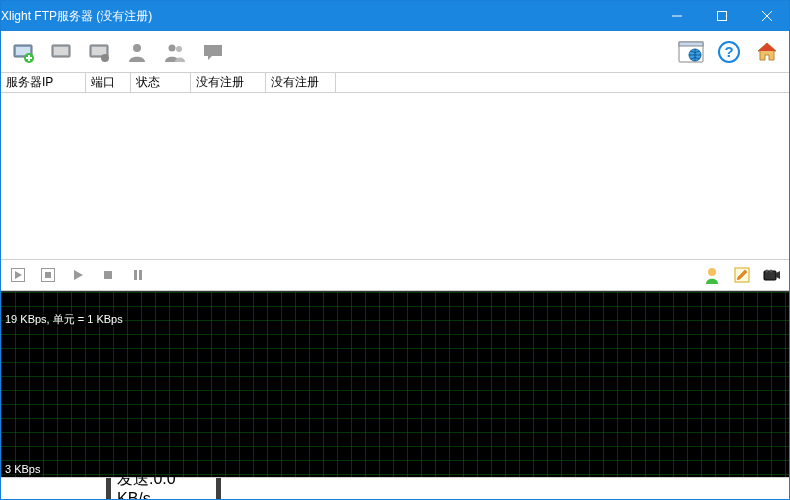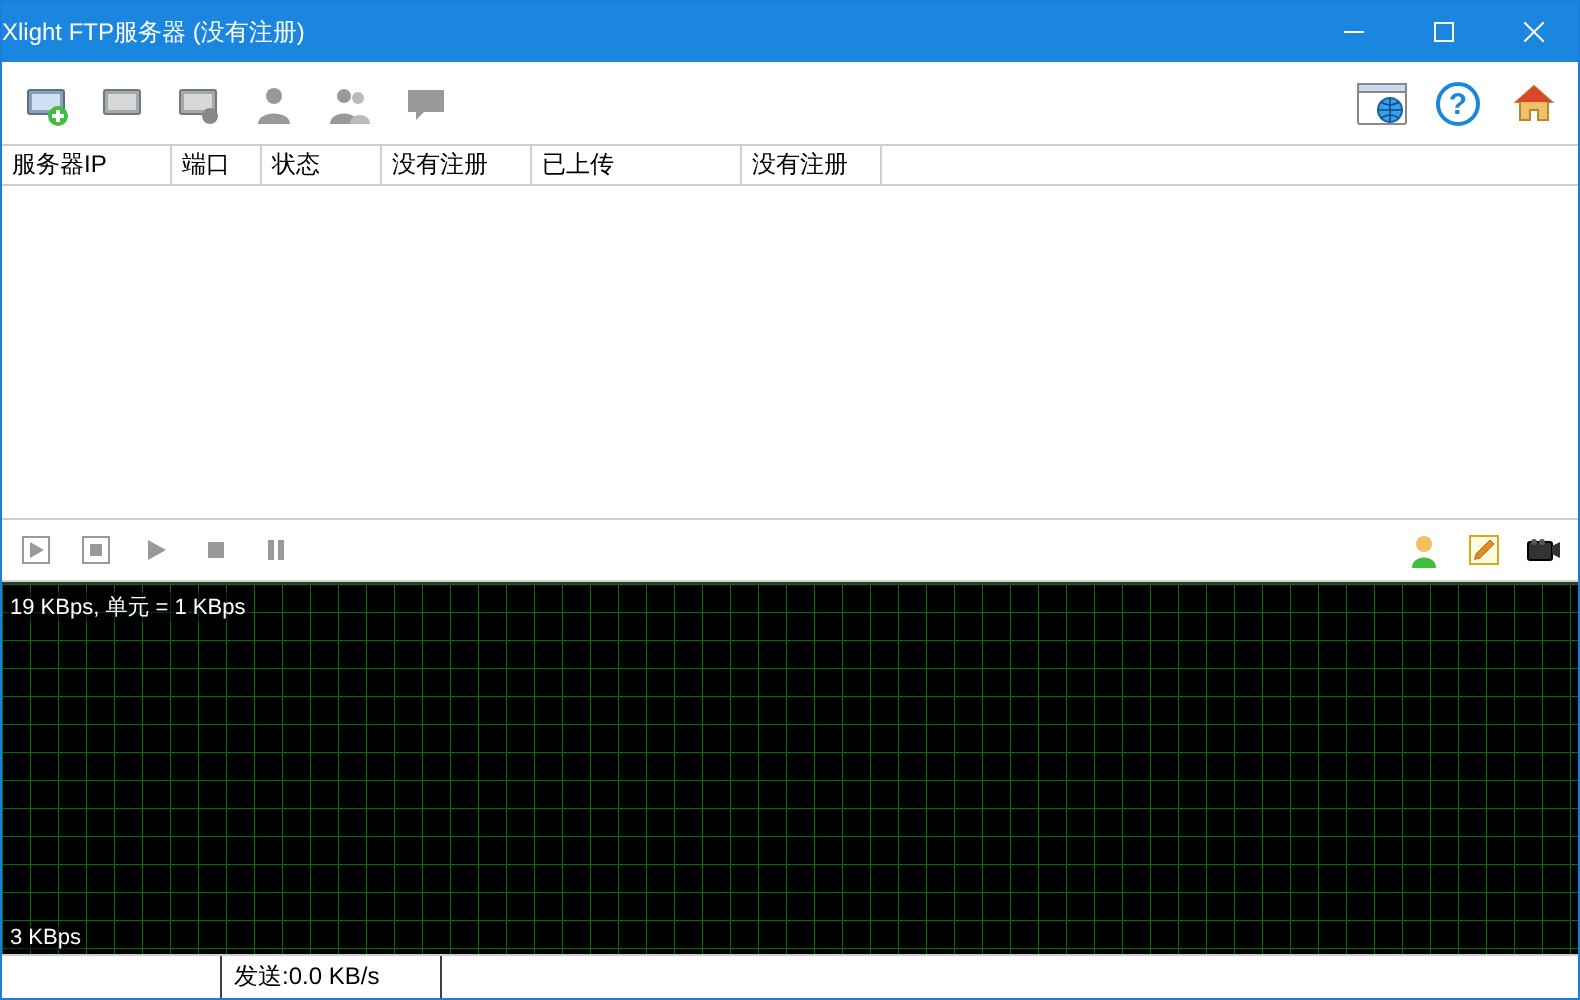--- a/index.html
+++ b/index.html
@@ -18,25 +18,25 @@
   .th { border-right: 1px solid #d0d0d0; padding: 2px 5px; font-size: 12px; color: #000; background: #fff; display: flex; align-items: center; }
   .table-body { flex: 1; background: #fff; overflow: auto; }
   
   .media-bar { height: 32px; display: flex; align-items: center; padding: 4px 8px; gap: 12px; border-top: 1px solid #d0d0d0; border-bottom: 1px solid #d0d0d0; }
   .media-spacer { flex: 1; }
   .media-btn { width: 18px; height: 18px; display: flex; align-items: center; justify-content: center; color: #888; }
   
   .chart-area { height: 186px; background: #000; position: relative; overflow: hidden; border-top: 1px solid #333; }
   .chart-grid { position: absolute; inset: 0; }
   .chart-label { position: absolute; color: #fff; font-size: 11px; background: rgba(0,0,0,0.5); padding: 0 2px; z-index: 2; }
-  .chart-label.top { top: 4px; left: 2px; }
+  .chart-label.top { top: 20px; left: 2px; }
   .chart-label.bottom { bottom: 2px; left: 2px; }
   
   .statusbar { height: 22px; display: flex; border-top: 1px solid #d0d0d0; background: #fff; }
-  .status-cell { border-right: 1px solid #404040; padding: 2px 6px; display: flex; align-items: center; font-size: 12px; }
+  .status-cell { border-right: 5px solid #404040; padding: 2px 6px; display: flex; align-items: center; font-size: 16px; }
 </style>
 </head>
 <body>
 
 <div class="titlebar">
   <span class="titlebar-text">Xlight FTP服务器 (没有注册)</span>
   <div class="titlebar-btns">
     <div class="titlebar-btn">
       <svg width="10" height="10" viewBox="0 0 10 10">
           <line x1="0" y1="5" x2="10" y2="5" stroke="#fff" stroke-width="1"></line>
@@ -119,21 +119,20 @@
         <path d="M12 3 L3 11 h18 Z" fill="#d84828"></path>
       </svg>
   </div>
 </div>
 
 <div class="table-header">
   <div class="th" style="width:85px">服务器IP</div>
   <div class="th" style="width:45px">端口</div>
   <div class="th" style="width:60px">状态</div>
   <div class="th" style="width:75px">没有注册</div>
-  <div class="th" style="width:105px">已上传</div>
   <div class="th" style="width:70px">没有注册</div>
 </div>
 <div class="table-body"></div>
 
 <div class="media-bar">
   <div class="media-btn">
     <svg width="14" height="14" viewBox="0 0 14 14">
         <rect x="0.5" y="0.5" width="13" height="13" fill="none" stroke="#999"></rect>
         <path d="M4 3 L11 7 L4 11 Z" fill="#999"></path>
       </svg>

